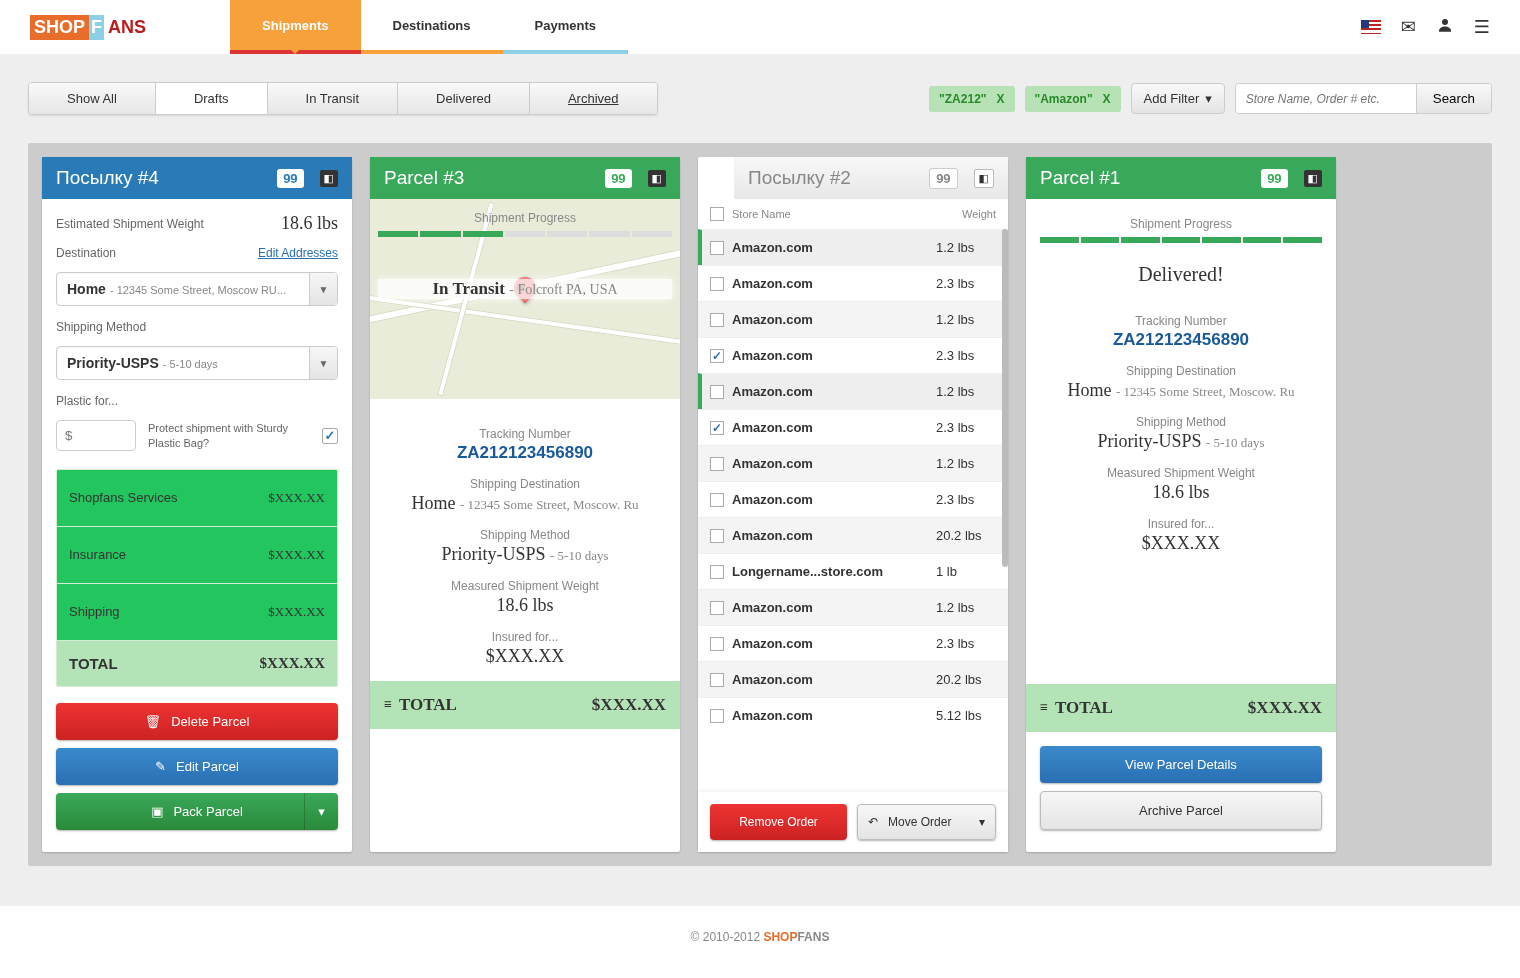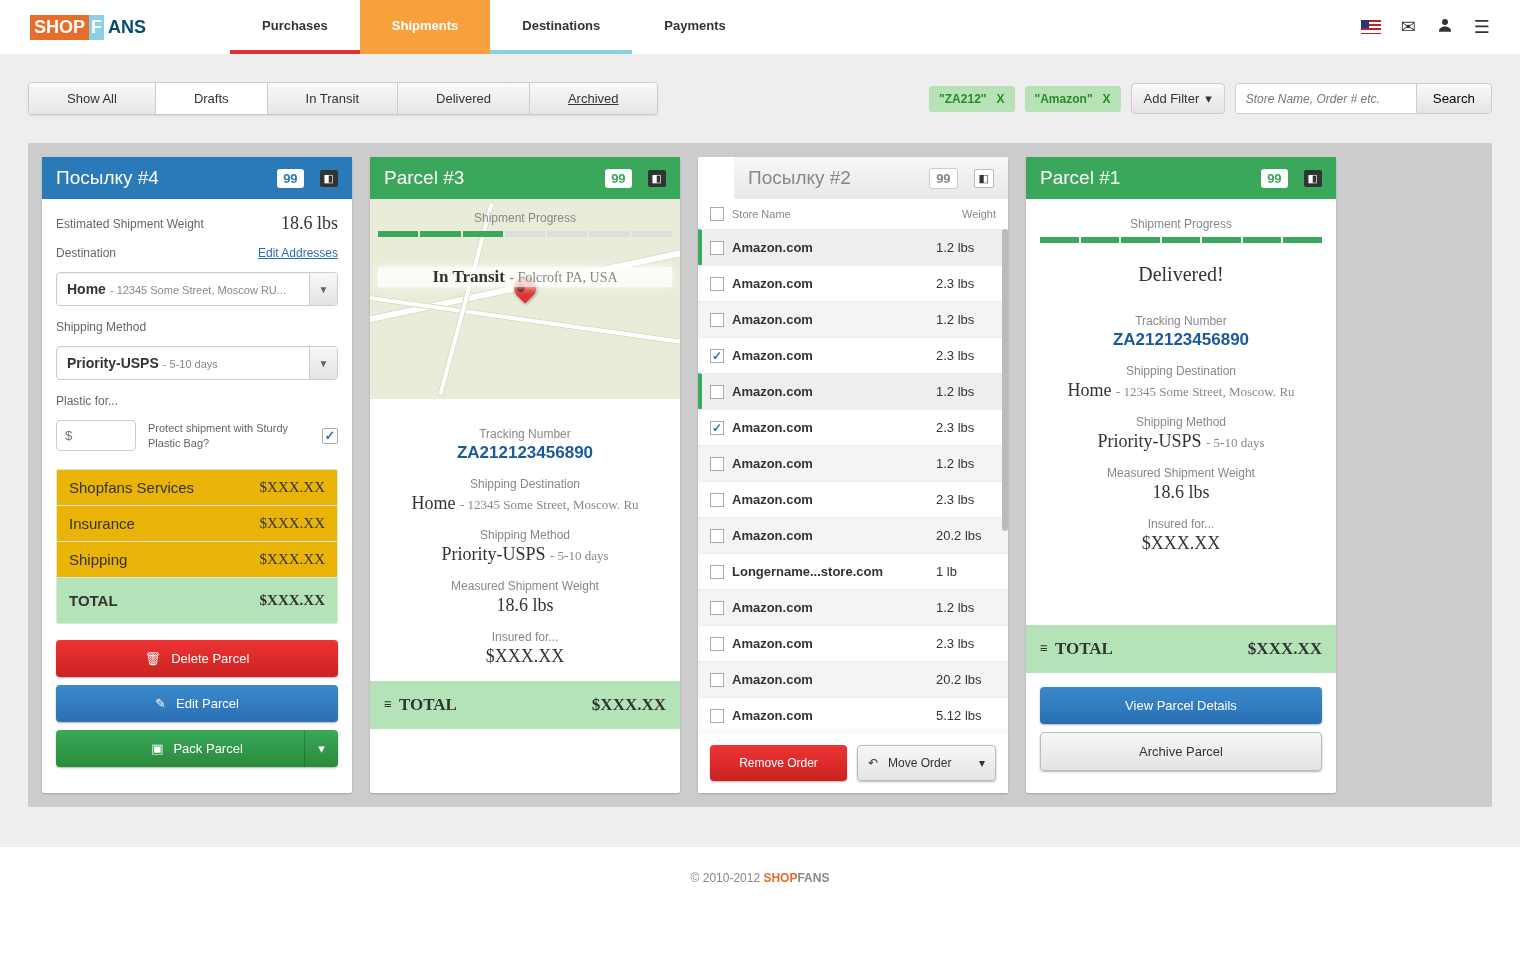--- a/index.html
+++ b/index.html
@@ -3,21 +3,21 @@
 <meta charset="utf-8">
 <style>
   * { box-sizing: border-box; margin: 0; padding: 0; }
   body { font-family: "Helvetica Neue", Arial, sans-serif; font-size: 13px; color: #333; background: #fff; }
   
   
   .header { display: flex; align-items: stretch; height: 54px; border-bottom: 0; padding: 0 30px; }
   .logo { display: flex; align-items: center; margin-right: 80px; }
   .logo-shop { background: #e86c2a; color: #fff; font-weight: bold; padding: 2px 4px; font-size: 18px; }
   .logo-fans-f { background: #8cd0e6; color: #fff; font-weight: bold; padding: 2px 2px; font-size: 18px; }
-  .logo-fans { color: #0c4a6e; font-weight: bold; font-size: 18px; padding: 2px 4px; }
+  .logo-fans { color: #b91c1c; font-weight: bold; font-size: 18px; padding: 2px 4px; }
   .nav { display: flex; align-items: stretch; }
   .nav-item { padding: 0 32px; display: flex; align-items: center; font-weight: bold; color: #333; cursor: pointer; border-bottom: 4px solid transparent; position: relative; }
   .nav-item.active { background: #f7a13c; color: #fff; }
   .nav-item:nth-child(1) { border-bottom-color: #d33; }
   .nav-item:nth-child(2) { border-bottom-color: #f7a13c; }
   .nav-item:nth-child(3) { border-bottom-color: #8cd0e6; }
   .nav-item.active::after { content:""; position:absolute; bottom:-10px; left:50%; transform:translateX(-50%); border:6px solid transparent; border-top-color:#f7a13c; }
   .header-right { margin-left: auto; display: flex; align-items: center; gap: 20px; }
   .icon-btn { font-size: 18px; cursor: pointer; color: #333; }
   .flag { width:20px; height:14px; display:inline-block; background:linear-gradient(#b22 0 15%, #fff 15% 30%, #b22 30% 45%, #fff 45% 60%, #b22 60% 75%, #fff 75% 90%, #b22 90% 100%); position:relative; }
@@ -63,40 +63,40 @@
   .sel-body { flex:1; padding: 8px 10px; font-size:13px; display:flex; align-items:baseline; gap:4px; overflow:hidden; white-space:nowrap; }
   .sel-body b { font-size:14px; }
   .sel-body span { color:#888; font-size:11px; }
   .sel-caret { width:28px; background:linear-gradient(#f7f7f7,#e4e4e4); border-left:1px solid #ccc; display:flex; align-items:center; justify-content:center; color:#666; font-size:10px; }
   .insure-row { display:flex; align-items:center; gap:12px; margin-bottom:18px; }
   .dollar-input { width:80px; padding:7px 8px; border:1px solid #ccc; border-radius:4px; color:#888; }
   .protect-lbl { font-size:11px; color:#666; line-height:1.3; flex:1; }
   .chk-green { width:16px; height:16px; border:1px solid #aaa; border-radius:2px; display:flex; align-items:center; justify-content:center; color:#2a7ab8; font-weight:bold; background:#fff; }
   
   .price-block { border:1px solid #d4ecd4; border-radius:2px; overflow:hidden; margin-bottom:16px; }
-  .price-row { display:flex; justify-content:space-between; padding:9px 12px; background:#eab308; border-bottom:1px solid #d4ecd4; font-size:15px; }
+  .price-row { display:flex; justify-content:space-between; padding:20px 12px; background:#22c55e; border-bottom:1px solid #d4ecd4; font-size:13px; }
   .price-row:last-child { border-bottom:0; }
   .price-row.total { background:#b4e3b8; font-weight:bold; font-size:15px; padding:14px 12px; }
   .amt { font-family: Georgia, serif; }
 
   .btn { padding:11px; text-align:center; color:#fff; border-radius:4px; cursor:pointer; font-size:13px; display:flex; align-items:center; justify-content:center; gap:10px; margin-bottom:8px; box-shadow:0 1px 2px rgba(0,0,0,0.3); font-weight:500; }
   .btn-red { background: linear-gradient(#e33, #c22); }
   .btn-blue { background: linear-gradient(#3a8acc, #2a6fb3); }
   .btn-green { background: linear-gradient(#3aa85a, #2a8a3a); position:relative; }
   .btn-green .caret { position:absolute; right:0; top:0; bottom:0; width:34px; border-left:1px solid rgba(0,0,0,0.2); display:flex; align-items:center; justify-content:center; }
   .btn-grey { background: linear-gradient(#f7f7f7,#e4e4e4); color:#333; border:1px solid #bbb; }
 
   
   .progress-lbl { text-align:center; color:#888; font-size:12px; margin:4px 0 6px; }
   .progress-bar { display:flex; gap:2px; margin-bottom:12px; }
   .progress-seg { flex:1; height:6px; background:#3aa85a; }
   .progress-seg.off { background:#ddd; }
   .map { height:200px; background:#e8ecd8; margin:-14px -14px 14px -14px; position:relative; display:flex; align-items:center; justify-content:center; overflow:hidden; }
   .map-overlay { position:absolute; top:0; left:0; right:0; padding:8px; }
-  .map-title { text-align:center; font-family:Georgia,serif; font-size:17px; background:rgba(255,255,255,0.8); margin-top:30px; position:relative; box-shadow:0 0 8px rgba(255,255,255,0.9); }
+  .map-title { text-align:center; font-family:Georgia,serif; font-size:17px; background:rgba(255,255,255,0.8); margin-top:42px; position:relative; box-shadow:0 0 8px rgba(255,255,255,0.9); }
   .map-title b { color:#333; }
   .map-title span { color:#888; font-size:14px; }
   .map-bg { position:absolute; inset:0; }
   .map-road { position:absolute; background:#fff; border:1px solid #d8d8c0; }
   .pin { position:absolute; top:50%; left:50%; transform:translate(-50%,-100%); }
   .pin-head { width:22px; height:22px; background:#d33; border-radius:50% 50% 50% 0; transform:rotate(-45deg); box-shadow:0 1px 4px rgba(0,0,0,0.4); }
   .pin-head::after { content:""; position:absolute; top:4px; left:4px; width:8px; height:8px; background:#600; border-radius:50%; }
   .info-label { text-align:center; color:#888; font-size:12px; margin-top:14px; }
   .info-value { text-align:center; font-family:Georgia,serif; font-size:18px; color:#333; margin-top:2px; }
   .info-value.track { color:#1a5a9a; font-weight:bold; font-family: Arial; font-size:17px; }
@@ -131,21 +131,20 @@
 </head>
 <body>
 
 <div class="header">
   <div class="logo">
     <span class="logo-shop">SHOP</span>
       <span class="logo-fans-f">F</span>
       <span class="logo-fans">ANS</span>
   </div>
   <div class="nav">
-    <div class="nav-item">Purchases</div>
     <div class="nav-item active">Shipments</div>
     <div class="nav-item">Destinations</div>
     <div class="nav-item">Payments</div>
   </div>
   <div class="header-right">
     <span class="flag"></span>
     <span class="icon-btn">✉</span>
     <span class="icon-btn"><svg width="18" height="18" viewBox="0 0 24 24" fill="#333">
           <circle cx="12" cy="8" r="4"></circle>
           <path d="M4 20c0-4 4-6 8-6s8 2 8 6v1H4z"></path>

